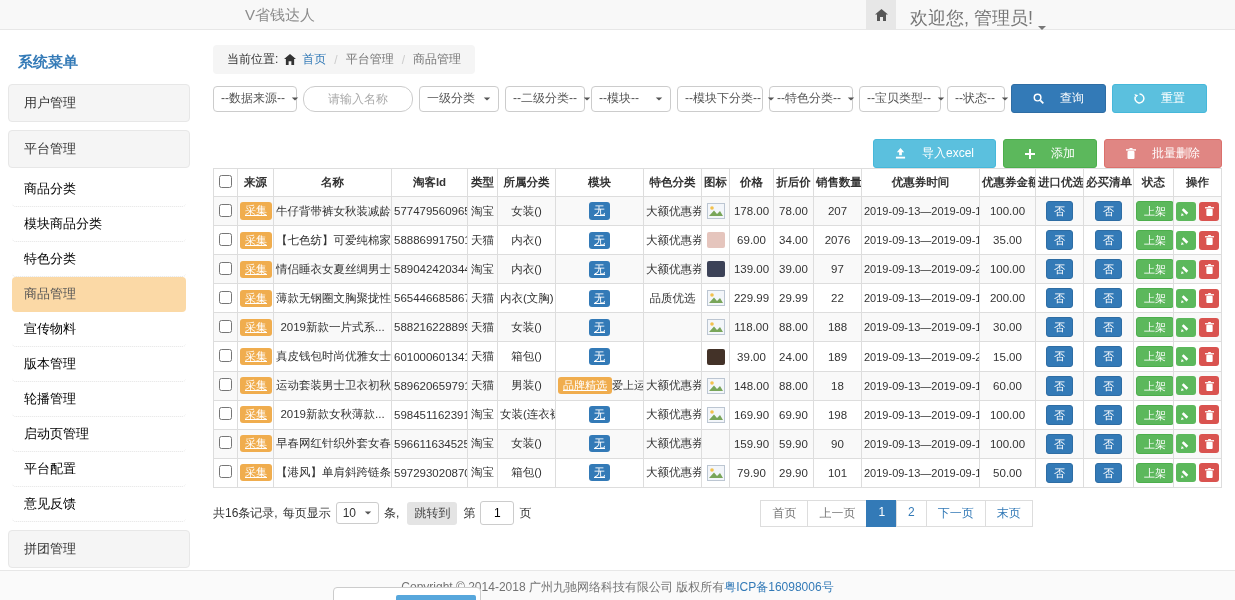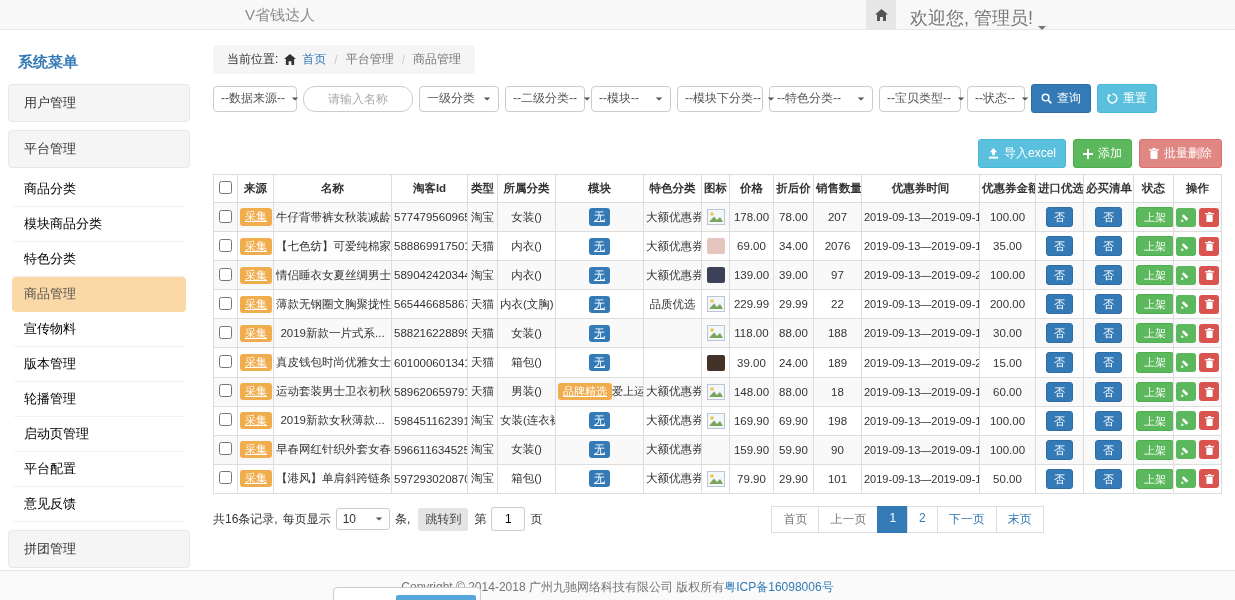--- a/index.html
+++ b/index.html
@@ -28,48 +28,48 @@
   .breadcrumb { display:inline-flex; align-items:center; gap:6px; background:#f5f5f5; border-radius:4px; padding:6px 14px; font-size:12px; color:#333; }
   .breadcrumb a { color:#337ab7; text-decoration:none; cursor:pointer; }
   .breadcrumb .sep { color:#ccc; padding:0 2px; }
   .breadcrumb .bc-muted { color:#777; }
 
   .filter-row { display:flex; align-items:center; gap:6px; margin-top:10px; }
   .f-select { height:26px; border:1px solid #ccc; border-radius:4px; background:#fff; display:flex; align-items:center; justify-content:space-between; gap:6px; padding:0 7px; font-size:12px; color:#555; cursor:pointer; white-space:nowrap; }
   .f-select .caret { border-top-color:#555; transform:scale(.8); }
   .f-input { height:26px; width:110px; border:1px solid #ccc; border-radius:12px; padding:0 24px; font-size:12px; color:#333; font-family:inherit; }
   .f-input::placeholder { color:#aaa; }
-  .btn { display:inline-flex; align-items:center; gap:5px; border:1px solid transparent; border-radius:3px; color:#fff; font-size:12px; padding:5px 9px; cursor:pointer; font-family:inherit; white-space:nowrap; }
+  .btn { display:inline-flex; align-items:center; gap:16px; border:1px solid transparent; border-radius:3px; color:#fff; font-size:12px; padding:5px 21px; cursor:pointer; font-family:inherit; white-space:nowrap; }
   .btn-primary { background:#337ab7; border-color:#2e6da4; }
   .btn-info { background:#5bc0de; border-color:#46b8da; }
   .btn-success { background:#5cb85c; border-color:#4cae4c; }
   .btn-danger-soft { background:#e08683; border-color:#db706c; }
 
   .actions-row { display:flex; justify-content:flex-end; gap:7px; margin-top:26px; }
 
-  table.grid { width:100%; border-collapse:collapse; table-layout:fixed; margin-top:6px; }
+  table.grid { width:100%; border-collapse:collapse; table-layout:fixed; }
   .grid th, .grid td { border:1px solid #ddd; font-size:11.5px; color:#333; text-align:center; padding:4px 2px; vertical-align:middle; overflow:hidden; white-space:nowrap; }
   .grid th { font-weight:bold; background:#fff; padding:6px 2px; }
   .grid tr.striped td { background:#f9f9f9; }
   .grid td.date-cell { font-size:11px; }
   .th-ops { color:#337ab7; }
 
   .badge { display:inline-block; border-radius:3px; color:#fff; font-size:11px; padding:2px 5px; line-height:1.2;text-decoration:underline; }
   .badge-warning { background:#f0ad4e; }
   .badge-blue { background:#337ab7; }
   .mini-btn { display:inline-block; border-radius:3px; color:#fff; font-size:11px; padding:3px 7px; line-height:1.1; cursor:pointer; border:1px solid transparent; }
   .mini-blue { background:#337ab7; border-color:#2e6da4; }
   .mini-green { background:#5cb85c; border-color:#4cae4c; }
   .icon-btn { display:inline-flex; align-items:center; justify-content:center; width:20px; height:19px; border-radius:3px; cursor:pointer; vertical-align:middle; }
   .icon-btn.edit { background:#5cb85c; }
   .icon-btn.del { background:#d9534f; margin-left:3px; }
   .thumb { display:inline-block; width:18px; height:16px; border-radius:2px; vertical-align:middle; }
 
   .pager-row { display:flex; align-items:center; margin-top:12px; font-size:12px; color:#333; }
-  .pp-select { display:inline-flex; align-items:center; gap:19px; border:1px solid #ccc; border-radius:3px; background:#fff; padding:3px 6px; margin:0 5px; cursor:pointer; }
+  .pp-select { display:inline-flex; align-items:center; gap:8px; border:1px solid #ccc; border-radius:3px; background:#fff; padding:3px 6px; margin:0 5px; cursor:pointer; }
   .pp-select .caret { border-top-color:#555; transform:scale(.8); }
   .jump-chip { background:#e4e4e4; border-radius:3px; padding:3px 7px; margin:0 6px 0 8px; color:#444; cursor:pointer; }
   .jump-input { width:34px; height:24px; border:1px solid #ccc; border-radius:3px; text-align:center; font-size:12px; margin:0 5px; font-family:inherit; }
   .pager-btns { display:flex; margin-left:230px; }
   .pager-btn { border:1px solid #ddd; background:#fff; padding:4px 11px; font-size:12px; color:#337ab7; margin-left:-1px; cursor:pointer; }
   .pager-btn.muted { color:#777; }
   .pager-btn.active { background:#337ab7; border-color:#337ab7; color:#fff; }
 
   .footer { position:absolute; left:0; bottom:0; width:100%; height:30px; background:#fafafa; border-top:1px solid #e7e7e7; z-index:5; text-align:center; font-size:12px; color:#737373; padding-top:8px; }
   .footer a { color:#337ab7; text-decoration:none; cursor:pointer; }
@@ -152,21 +152,21 @@
           <span class="caret"></span>
         </div>
         <div class="f-select" style="width: 80px;">
           <span>--模块--</span>
           <span class="caret"></span>
         </div>
         <div class="f-select" style="width: 86px;">
           <span>--模块下分类--</span>
           <span class="caret"></span>
         </div>
-        <div class="f-select" style="width: 104px;">
+        <div class="f-select" style="width: 84px;">
           <span>--特色分类--</span>
           <span class="caret"></span>
         </div>
         <div class="f-select" style="width: 82px;">
           <span>--宝贝类型--</span>
           <span class="caret"></span>
         </div>
         <div class="f-select" style="width: 58px;">
           <span>--状态--</span>
           <span class="caret"></span>

